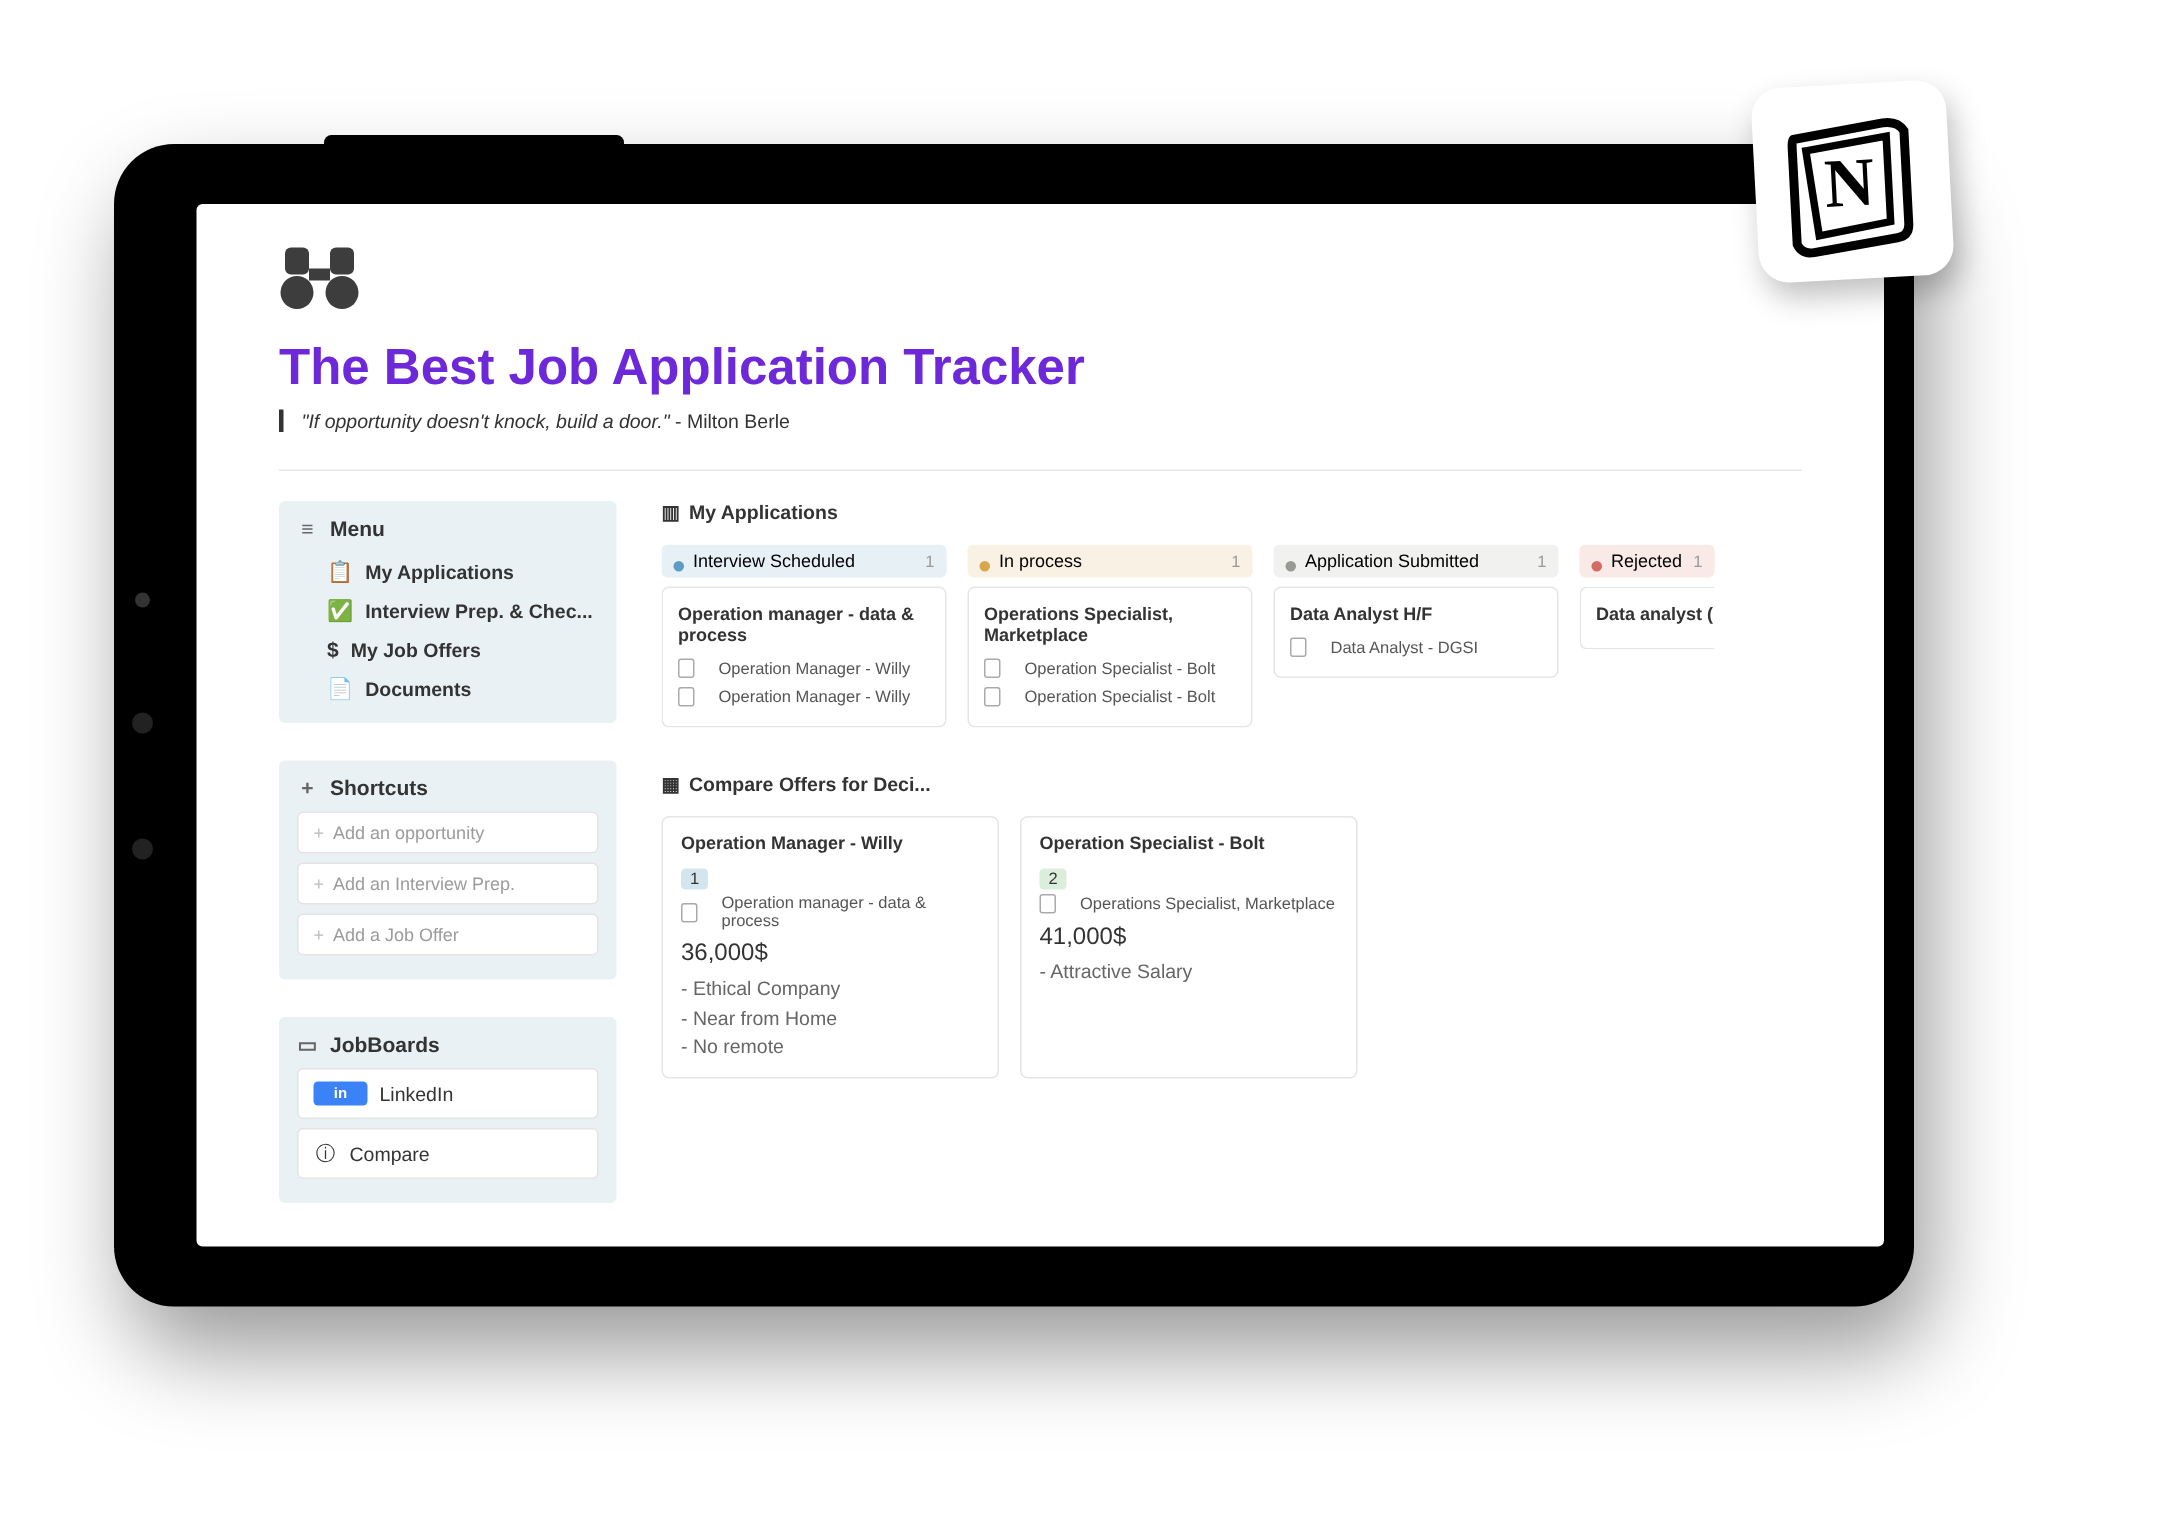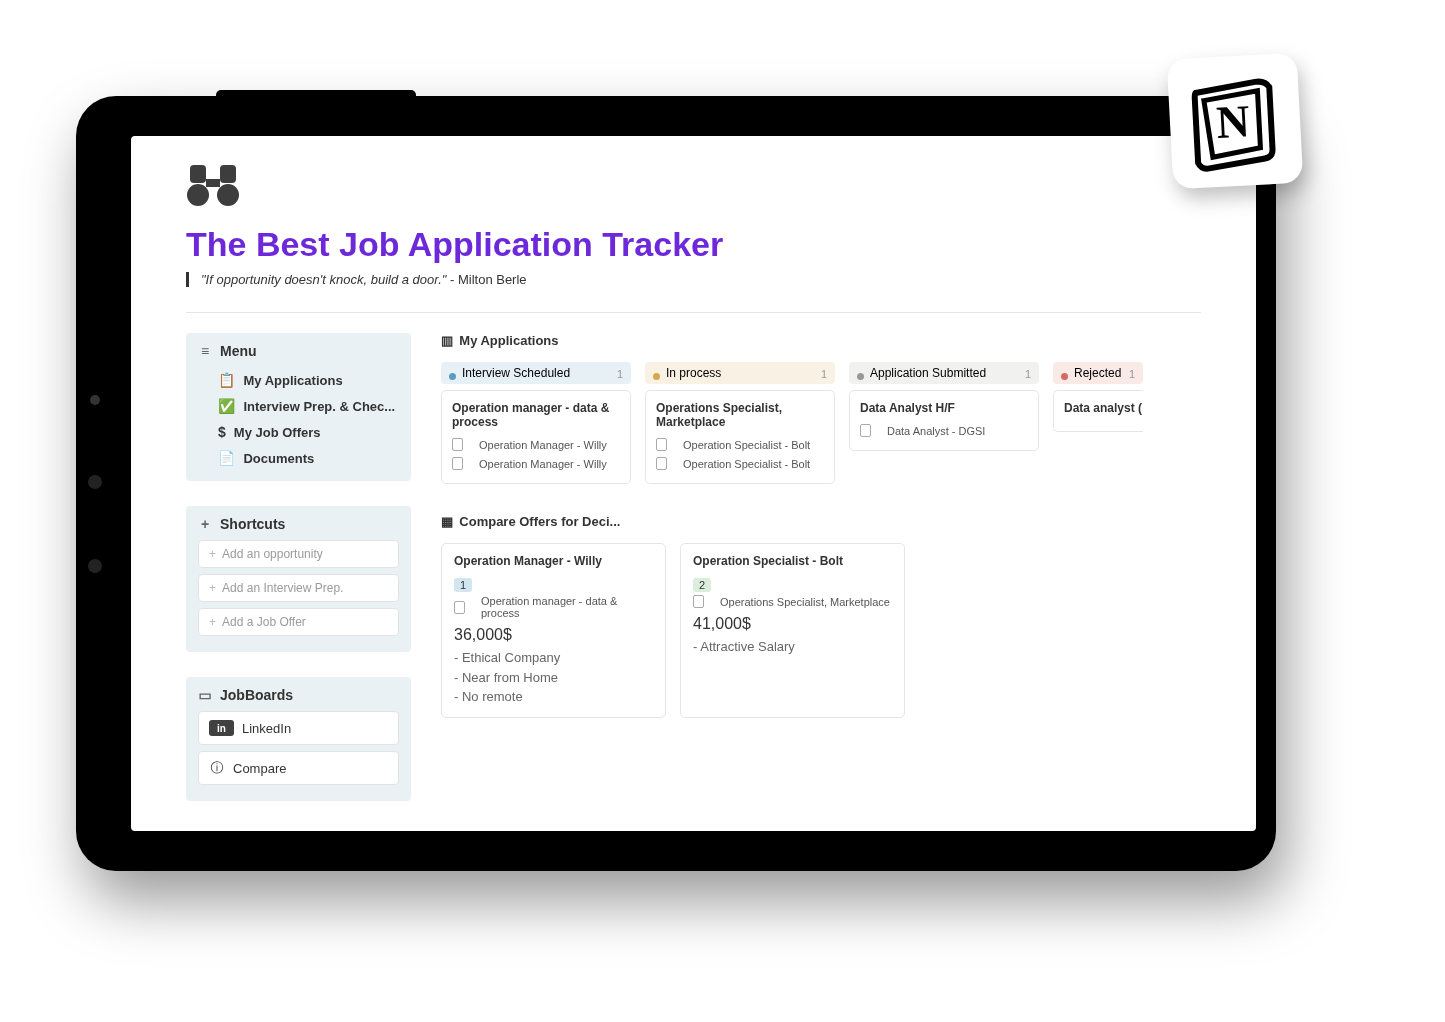--- a/index.html
+++ b/index.html
@@ -143,22 +143,22 @@
   background: #fff;
   border: 1px solid #e3e3e3;
   border-radius: 4px;
   padding: 8px 10px;
   font-size: 13px;
   color: #333;
   margin-bottom: 6px;
   cursor: pointer;
 }
 .linkedin-icon {
-  width: 25px; height: 16px; border-radius: 3px;
-  background: #404040; color: #fff; font-size: 10px;
+  width: 36px; height: 16px; border-radius: 3px;
+  background: #3b82f6; color: #fff; font-size: 10px;
   font-weight: bold; display: inline-flex;
   align-items: center; justify-content: center;
 }
 .indeed-icon {
   width: 16px; height: 16px;
   display: inline-flex; align-items: center; justify-content: center;
   font-size: 13px;
 }
 .section-title {
   display: flex;

